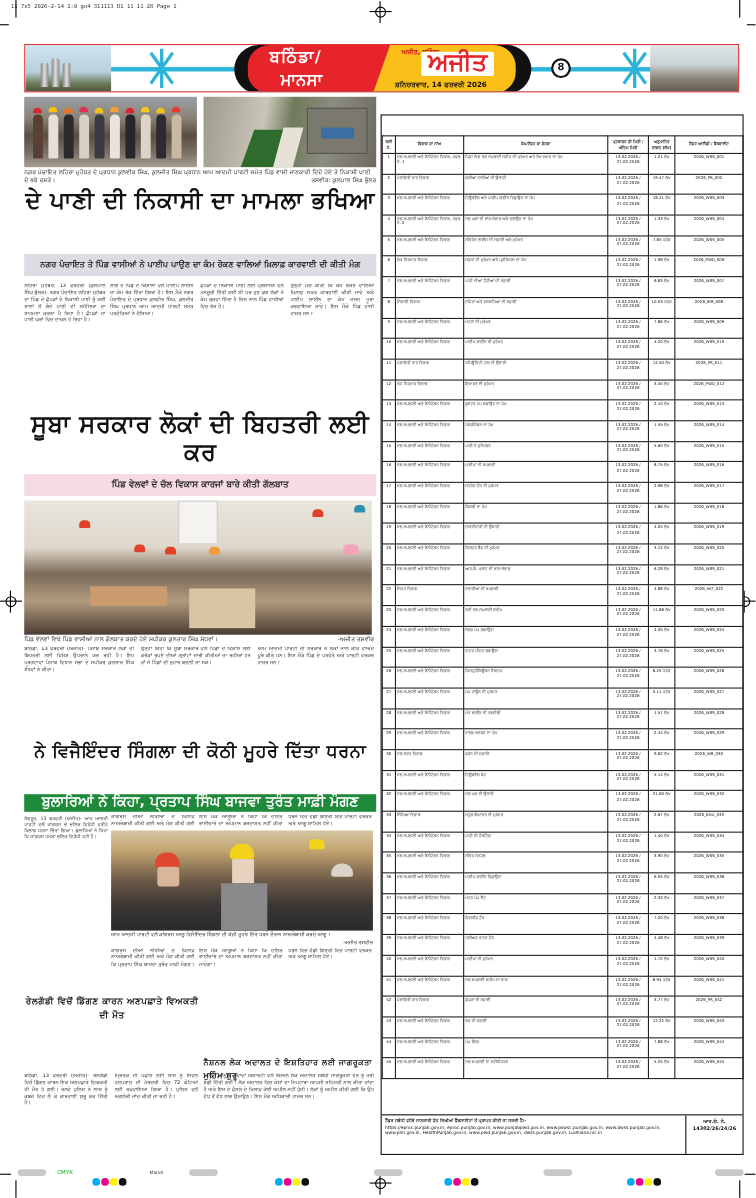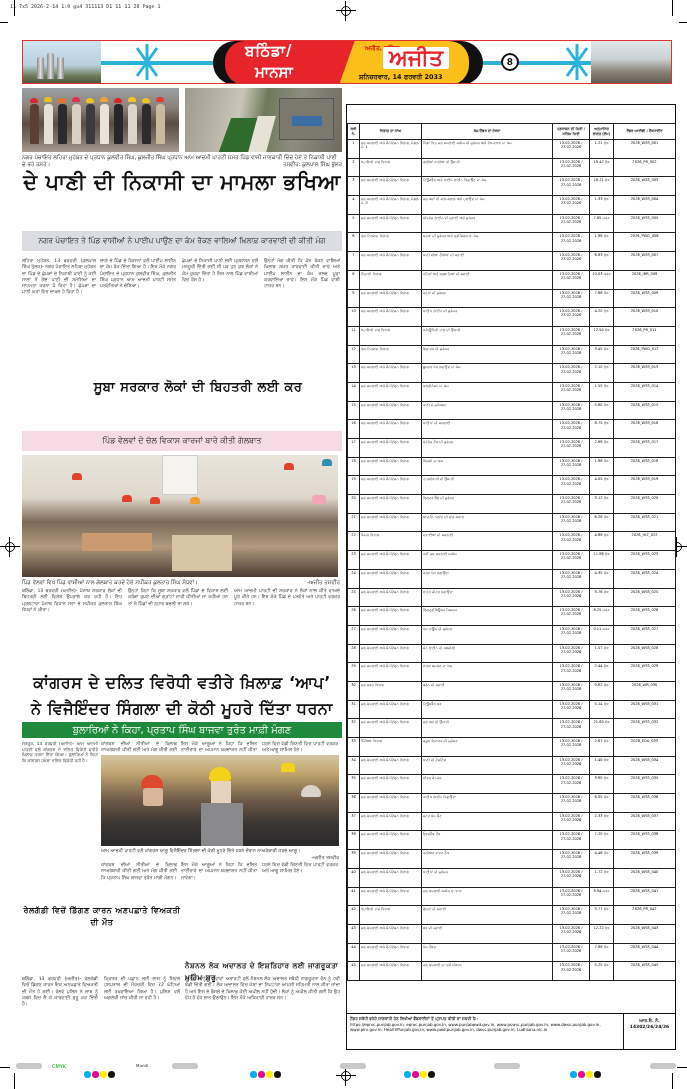--- a/index.html
+++ b/index.html
@@ -31,21 +31,21 @@
 
   
   .photo{position:absolute;overflow:hidden}
   .ph1{left:22px;top:88px;width:157px;height:64px;background:linear-gradient(180deg,#9aa0a6 0%,#8b8277 30%,#5a4d44 55%,#7a7066 80%,#a89d8f 100%)}
   .ph2{left:185px;top:88px;width:157px;height:64px;background:linear-gradient(100deg,#9d9a8e 0%,#c9c5b8 35%,#6f7a5a 50%,#8c8c80 70%,#6e6a60 100%)}
   .person{position:absolute;bottom:8px;width:9px;height:40px;border-radius:4px 4px 1px 1px}
   .turban{position:absolute;width:8px;height:5px;border-radius:4px 4px 1px 1px}
 
   .cap{position:absolute;font-size:5.5px;line-height:6.5px;color:#111}
   .headline{position:absolute;font-weight:bold;color:#111;text-align:center;letter-spacing:.5px}
-  .sub{position:absolute;font-weight:normal;text-align:center}
+  .sub{position:absolute;font-weight:bold;text-align:center}
   .col{position:absolute;font-size:4.6px;line-height:6.3px;color:#222;text-align:justify;overflow:hidden}
 
   .ph3{left:22px;top:455px;width:316px;height:122px;background:linear-gradient(180deg,#e9e5dc 0%,#ded7cb 35%,#7c6a58 55%,#b19a7e 75%,#4b3c34 100%)}
   .ph4{left:101px;top:718px;width:238px;height:91px;background:linear-gradient(180deg,#d4c6a3 0%,#c2a46e 20%,#6d5a48 50%,#3a3634 75%,#2b2a2c 100%)}
 
   
   .tn{position:absolute;left:346px;top:104px;width:330px;height:946px;border:1px solid #111;background:#fff}
   .tn-head{position:absolute;left:0;top:0;width:328px;height:18px;background:#151515}
   .tn-emb{position:absolute;top:1px;width:16px;height:16px;border-radius:50%;background:#cfcfcf;border:1px solid #777}
   .tn-title{position:absolute;left:60px;top:2px;color:#fff;font-size:12px;font-weight:bold;letter-spacing:1px}
@@ -100,21 +100,21 @@
   <div class="diam" style="left:540px"><svg viewBox="0 0 28 36">
         <path d="M4 4L24 32M24 4L4 32M14 0L14 36" stroke="#2bb3d9" stroke-width="3" fill="none"></path>
       </svg></div>
   <div class="oval"></div>
   <div class="red"></div>
   <div class="yellow"></div>
   <div class="city1">ਬਠਿੰਡਾ/</div>
   <div class="city2">ਮਾਨਸਾ</div>
   <div class="edition">ਅਜੀਤ, ਬਠਿੰਡਾ</div>
   <div class="brand">ਅਜੀਤ</div>
-  <div class="date">ਸ਼ਨਿਚਰਵਾਰ, 14 ਫਰਵਰੀ 2033</div>
+  <div class="date">ਸ਼ਨਿਚਰਵਾਰ, 14 ਫਰਵਰੀ 2026</div>
   <div class="pg">8</div>
   <div class="rightimg"></div>
 </div>
 
 <div class="photo ph1">
   <div class="person" style="left:8px;background:#5a3f35"></div>
     <div class="turban" style="left:8px;top:10px;background:#d7262c"></div>
   <div class="person" style="left:22px;background:#e4e0d8"></div>
     <div class="turban" style="left:22px;top:9px;background:#f2c20d"></div>
   <div class="person" style="left:36px;background:#2b2b2e"></div>
@@ -144,21 +144,21 @@
 <div class="cap" style="left:250px;top:161px;width:92px;text-align:right">ਤਸਵੀਰ: ਕੁਲਪਾਲ ਸਿੰਘ ਭੁੱਲਰ</div>
 <div class="headline" style="left:22px;top:168px;width:320px;font-size:21px;line-height:28px">
   <div>ਦੇ ਪਾਣੀ ਦੀ ਨਿਕਾਸੀ ਦਾ ਮਾਮਲਾ ਭਖਿਆ</div>
 </div>
 <div class="sub" style="left:22px;top:231px;width:320px;height:20px;background:#dcdde3;font-size:7.5px;line-height:20px;color:#222">ਨਗਰ ਪੰਚਾਇਤ ਤੇ ਪਿੰਡ ਵਾਸੀਆਂ ਨੇ ਪਾਈਪ ਪਾਉਣ ਦਾ ਕੰਮ ਰੋਕਣ ਵਾਲਿਆਂ ਖ਼ਿਲਾਫ਼ ਕਾਰਵਾਈ ਦੀ ਕੀਤੀ ਮੰਗ</div>
 <div class="col" style="left:22px;top:258px;width:74px;height:85px">ਲਹਿਰਾ ਮੁਹੱਬਤ, 13 ਫਰਵਰੀ (ਕੁਲਪਾਲ ਸਿੰਘ ਭੁੱਲਰ)- ਨਗਰ ਪੰਚਾਇਤ ਲਹਿਰਾ ਮੁਹੱਬਤ ਦਾ ਪਿੰਡ ਦੇ ਛੱਪੜਾਂ ਦੇ ਨਿਕਾਸੀ ਪਾਣੀ ਨੂੰ ਕਈ ਸਾਲਾਂ ਤੋਂ ਗੰਦੇ ਪਾਣੀ ਦੀ ਸਮੱਸਿਆ ਦਾ ਸਾਹਮਣਾ ਕਰਨਾ ਪੈ ਰਿਹਾ ਹੈ। ਛੱਪੜਾਂ ਦਾ ਪਾਣੀ ਘਰਾਂ ਵਿਚ ਦਾਖ਼ਲ ਹੋ ਰਿਹਾ ਹੈ।</div>
 <div class="col" style="left:100px;top:258px;width:76px;height:85px">ਲਾਗੇ ਦੇ ਪਿੰਡ ਦੇ ਕਿਸਾਨਾਂ ਵਲੋਂ ਪਾਈਪ ਲਾਈਨ ਦਾ ਕੰਮ ਰੋਕ ਦਿੱਤਾ ਗਿਆ ਹੈ। ਇਸ ਮੌਕੇ ਨਗਰ ਪੰਚਾਇਤ ਦੇ ਪ੍ਰਧਾਨ ਕੁਲਵੀਰ ਸਿੰਘ, ਕੁਲਜੀਤ ਸਿੰਘ ਪ੍ਰਧਾਨ ਆਮ ਆਦਮੀ ਪਾਰਟੀ ਸਮੇਤ ਪਤਵੰਤਿਆਂ ਨੇ ਦੱਸਿਆ।</div>
 <div class="col" style="left:182px;top:258px;width:76px;height:85px">ਛੱਪੜਾਂ ਦੇ ਨਿਕਾਸੀ ਪਾਣੀ ਲਈ ਪ੍ਰਸ਼ਾਸਨ ਵਲੋਂ ਮਨਜ਼ੂਰੀ ਦਿੱਤੀ ਗਈ ਸੀ ਪਰ ਹੁਣ ਕੁਝ ਲੋਕਾਂ ਨੇ ਕੰਮ ਰੁਕਵਾ ਦਿੱਤਾ ਹੈ ਜਿਸ ਨਾਲ ਪਿੰਡ ਵਾਸੀਆਂ ਵਿਚ ਰੋਸ ਹੈ।</div>
 <div class="col" style="left:264px;top:258px;width:76px;height:85px">ਉਨ੍ਹਾਂ ਮੰਗ ਕੀਤੀ ਕਿ ਕੰਮ ਰੋਕਣ ਵਾਲਿਆਂ ਖ਼ਿਲਾਫ਼ ਸਖ਼ਤ ਕਾਰਵਾਈ ਕੀਤੀ ਜਾਵੇ ਅਤੇ ਪਾਈਪ ਲਾਈਨ ਦਾ ਕੰਮ ਜਲਦ ਪੂਰਾ ਕਰਵਾਇਆ ਜਾਵੇ। ਇਸ ਮੌਕੇ ਪਿੰਡ ਵਾਸੀ ਹਾਜ਼ਰ ਸਨ।</div>
 
-<div class="headline" style="left:38px;top:374px;width:320px;font-size:13px;line-height:25px">
+<div class="headline" style="left:22px;top:374px;width:320px;font-size:22px;line-height:25px">
   <div>ਸੂਬਾ ਸਰਕਾਰ ਲੋਕਾਂ ਦੀ ਬਿਹਤਰੀ ਲਈ ਕਰ</div>
 </div>
 <div class="sub" style="left:22px;top:431px;width:320px;height:20px;background:#f6dbe5;font-size:8px;line-height:20px;color:#222">ਪਿੰਡ ਵੇਲਵਾਂ ਦੇ ਚੱਲ ਵਿਕਾਸ ਕਾਰਜਾਂ ਬਾਰੇ ਕੀਤੀ ਗੱਲਬਾਤ</div>
 <div class="photo ph3">
   <div style="position:absolute;left:140px;top:0;width:36px;height:40px;background:#f5f3ef;border:1px solid #ccc"></div>
   <div style="position:absolute;left:60px;top:78px;width:70px;height:18px;background:#c99b6f"></div>
   <div style="position:absolute;left:150px;top:80px;width:60px;height:36px;background:#d7c5a6"></div>
   <div class="turban" style="left:50px;top:18px;background:#e04128;width:10px;height:7px"></div>
   <div class="turban" style="left:100px;top:40px;background:#e04128;width:10px;height:7px"></div>
   <div class="turban" style="left:128px;top:42px;background:#e04128;width:10px;height:7px"></div>
@@ -167,24 +167,23 @@
   <div class="turban" style="left:290px;top:40px;background:#f2a5b8;width:14px;height:9px"></div>
   <div class="turban" style="left:300px;top:4px;background:#2e8fb0;width:10px;height:7px"></div>
 </div>
 <div class="cap" style="left:22px;top:579px;width:230px">ਪਿੰਡ ਵੇਲਵਾਂ ਵਿਖੇ ਪਿੰਡ ਵਾਸੀਆਂ ਨਾਲ ਗੱਲਬਾਤ ਕਰਦੇ ਹੋਏ ਸਪੀਕਰ ਕੁਲਤਾਰ ਸਿੰਘ ਸੰਧਵਾਂ।</div>
 <div class="cap" style="left:280px;top:579px;width:60px;text-align:right">-ਅਜੀਤ ਤਸਵੀਰ</div>
 <div class="col" style="left:22px;top:588px;width:100px;height:60px">ਬਠਿੰਡਾ, 13 ਫਰਵਰੀ (ਅਜੀਤ)- ਪੰਜਾਬ ਸਰਕਾਰ ਲੋਕਾਂ ਦੀ ਬਿਹਤਰੀ ਲਈ ਵਿਸ਼ੇਸ਼ ਉਪਰਾਲੇ ਕਰ ਰਹੀ ਹੈ। ਇਹ ਪ੍ਰਗਟਾਵਾ ਪੰਜਾਬ ਵਿਧਾਨ ਸਭਾ ਦੇ ਸਪੀਕਰ ਕੁਲਤਾਰ ਸਿੰਘ ਸੰਧਵਾਂ ਨੇ ਕੀਤਾ।</div>
 <div class="col" style="left:128px;top:588px;width:100px;height:60px">ਉਨ੍ਹਾਂ ਕਿਹਾ ਕਿ ਸੂਬਾ ਸਰਕਾਰ ਵਲੋਂ ਪਿੰਡਾਂ ਦੇ ਵਿਕਾਸ ਲਈ ਕਰੋੜਾਂ ਰੁਪਏ ਦੀਆਂ ਗ੍ਰਾਂਟਾਂ ਜਾਰੀ ਕੀਤੀਆਂ ਜਾ ਰਹੀਆਂ ਹਨ ਤਾਂ ਜੋ ਪਿੰਡਾਂ ਦੀ ਨੁਹਾਰ ਬਦਲੀ ਜਾ ਸਕੇ।</div>
 <div class="col" style="left:234px;top:588px;width:106px;height:60px">ਆਮ ਆਦਮੀ ਪਾਰਟੀ ਦੀ ਸਰਕਾਰ ਨੇ ਲੋਕਾਂ ਨਾਲ ਕੀਤੇ ਵਾਅਦੇ ਪੂਰੇ ਕੀਤੇ ਹਨ। ਇਸ ਮੌਕੇ ਪਿੰਡ ਦੇ ਪਤਵੰਤੇ ਅਤੇ ਪਾਰਟੀ ਵਰਕਰ ਹਾਜ਼ਰ ਸਨ।</div>
 
 <div class="headline" style="left:22px;top:670px;width:320px;font-size:16px;line-height:26px">
-  <div>ਕਾਂਗਰਸ ਦੇ ਦਲਿਤ ਵਿਰੋਧੀ ਵਤੀਰੇ ਖ਼ਿਲਾਫ਼ ‘ਆਪ’</div>
   <div>ਨੇ ਵਿਜੈਇੰਦਰ ਸਿੰਗਲਾ ਦੀ ਕੋਠੀ ਮੂਹਰੇ ਦਿੱਤਾ ਧਰਨਾ</div>
 </div>
-<div class="sub" style="left:22px;top:722px;width:320px;height:16px;background:#1f8a3b;color:#fff;font-size:10px;line-height:16px">ਬੁਲਾਰਿਆਂ ਨੇ ਕਿਹਾ, ਪ੍ਰਤਾਪ ਸਿੰਘ ਬਾਜਵਾ ਤੁਰੰਤ ਮਾਫ਼ੀ ਮੰਗਣ</div>
+<div class="sub" style="left:22px;top:722px;width:320px;height:16px;background:#1f8a3b;color:#fff;font-size:13px;line-height:16px">ਬੁਲਾਰਿਆਂ ਨੇ ਕਿਹਾ, ਪ੍ਰਤਾਪ ਸਿੰਘ ਬਾਜਵਾ ਤੁਰੰਤ ਮਾਫ਼ੀ ਮੰਗਣ</div>
 <div class="col" style="left:22px;top:741px;width:76px;height:200px;font-size:4.2px;line-height:5.5px">ਸੰਗਰੂਰ, 13 ਫਰਵਰੀ (ਅਜੀਤ)- ਆਮ ਆਦਮੀ ਪਾਰਟੀ ਵਲੋਂ ਕਾਂਗਰਸ ਦੇ ਦਲਿਤ ਵਿਰੋਧੀ ਵਤੀਰੇ ਖ਼ਿਲਾਫ਼ ਧਰਨਾ ਦਿੱਤਾ ਗਿਆ। ਬੁਲਾਰਿਆਂ ਨੇ ਕਿਹਾ ਕਿ ਕਾਂਗਰਸ ਹਮੇਸ਼ਾ ਦਲਿਤ ਵਿਰੋਧੀ ਰਹੀ ਹੈ।</div>
 <div class="col" style="left:101px;top:741px;width:76px;height:12px">ਕਾਂਗਰਸ ਦੀਆਂ ਨੀਤੀਆਂ ਦੇ ਖ਼ਿਲਾਫ਼ ਨਾਅਰੇਬਾਜ਼ੀ ਕੀਤੀ ਗਈ ਅਤੇ ਮੰਗ ਕੀਤੀ ਗਈ ਕਿ ਪ੍ਰਤਾਪ ਸਿੰਘ ਬਾਜਵਾ ਤੁਰੰਤ ਮਾਫ਼ੀ ਮੰਗਣ।</div>
 <div class="col" style="left:181px;top:741px;width:76px;height:12px">ਇਸ ਮੌਕੇ ਆਗੂਆਂ ਨੇ ਕਿਹਾ ਕਿ ਦਲਿਤ ਭਾਈਚਾਰੇ ਦਾ ਅਪਮਾਨ ਬਰਦਾਸ਼ਤ ਨਹੀਂ ਕੀਤਾ ਜਾਵੇਗਾ।</div>
 <div class="col" style="left:262px;top:741px;width:76px;height:12px">ਧਰਨੇ ਵਿਚ ਵੱਡੀ ਗਿਣਤੀ ਵਿਚ ਪਾਰਟੀ ਵਰਕਰ ਅਤੇ ਆਗੂ ਸ਼ਾਮਿਲ ਹੋਏ।</div>
 <div class="photo ph4" style="top:755px">
   <div class="turban" style="left:40px;top:20px;background:#e0472f;width:22px;height:14px;border-radius:10px 10px 3px 3px"></div>
   <div style="position:absolute;left:42px;top:33px;width:20px;height:18px;background:#d9b59a;border-radius:3px"></div>
   <div class="turban" style="left:108px;top:12px;background:#f3d31a;width:22px;height:14px;border-radius:10px 10px 3px 3px"></div>
   <div style="position:absolute;left:110px;top:26px;width:20px;height:22px;background:#e7d2c0"></div>
   <div style="position:absolute;left:100px;top:48px;width:42px;height:43px;background:#8a8a8c"></div>

